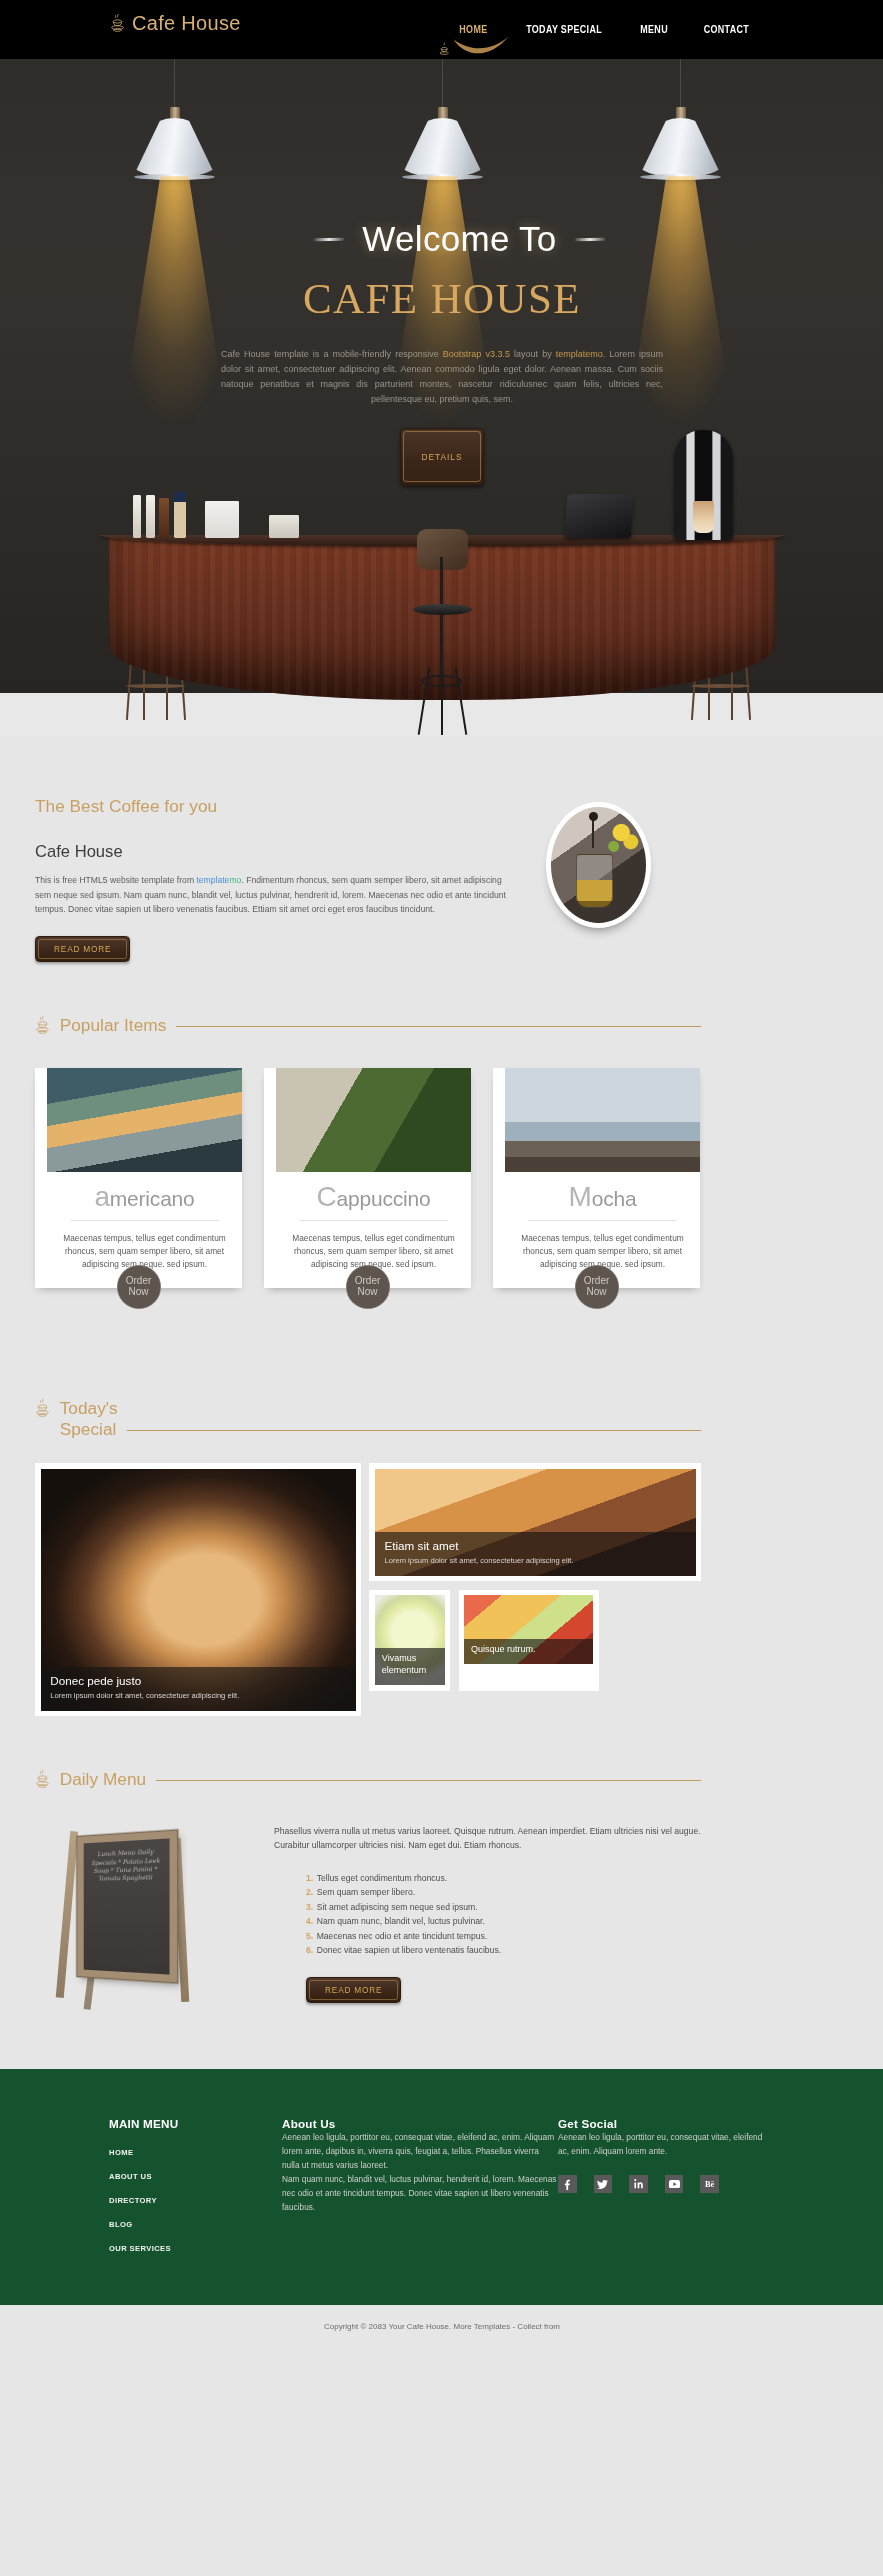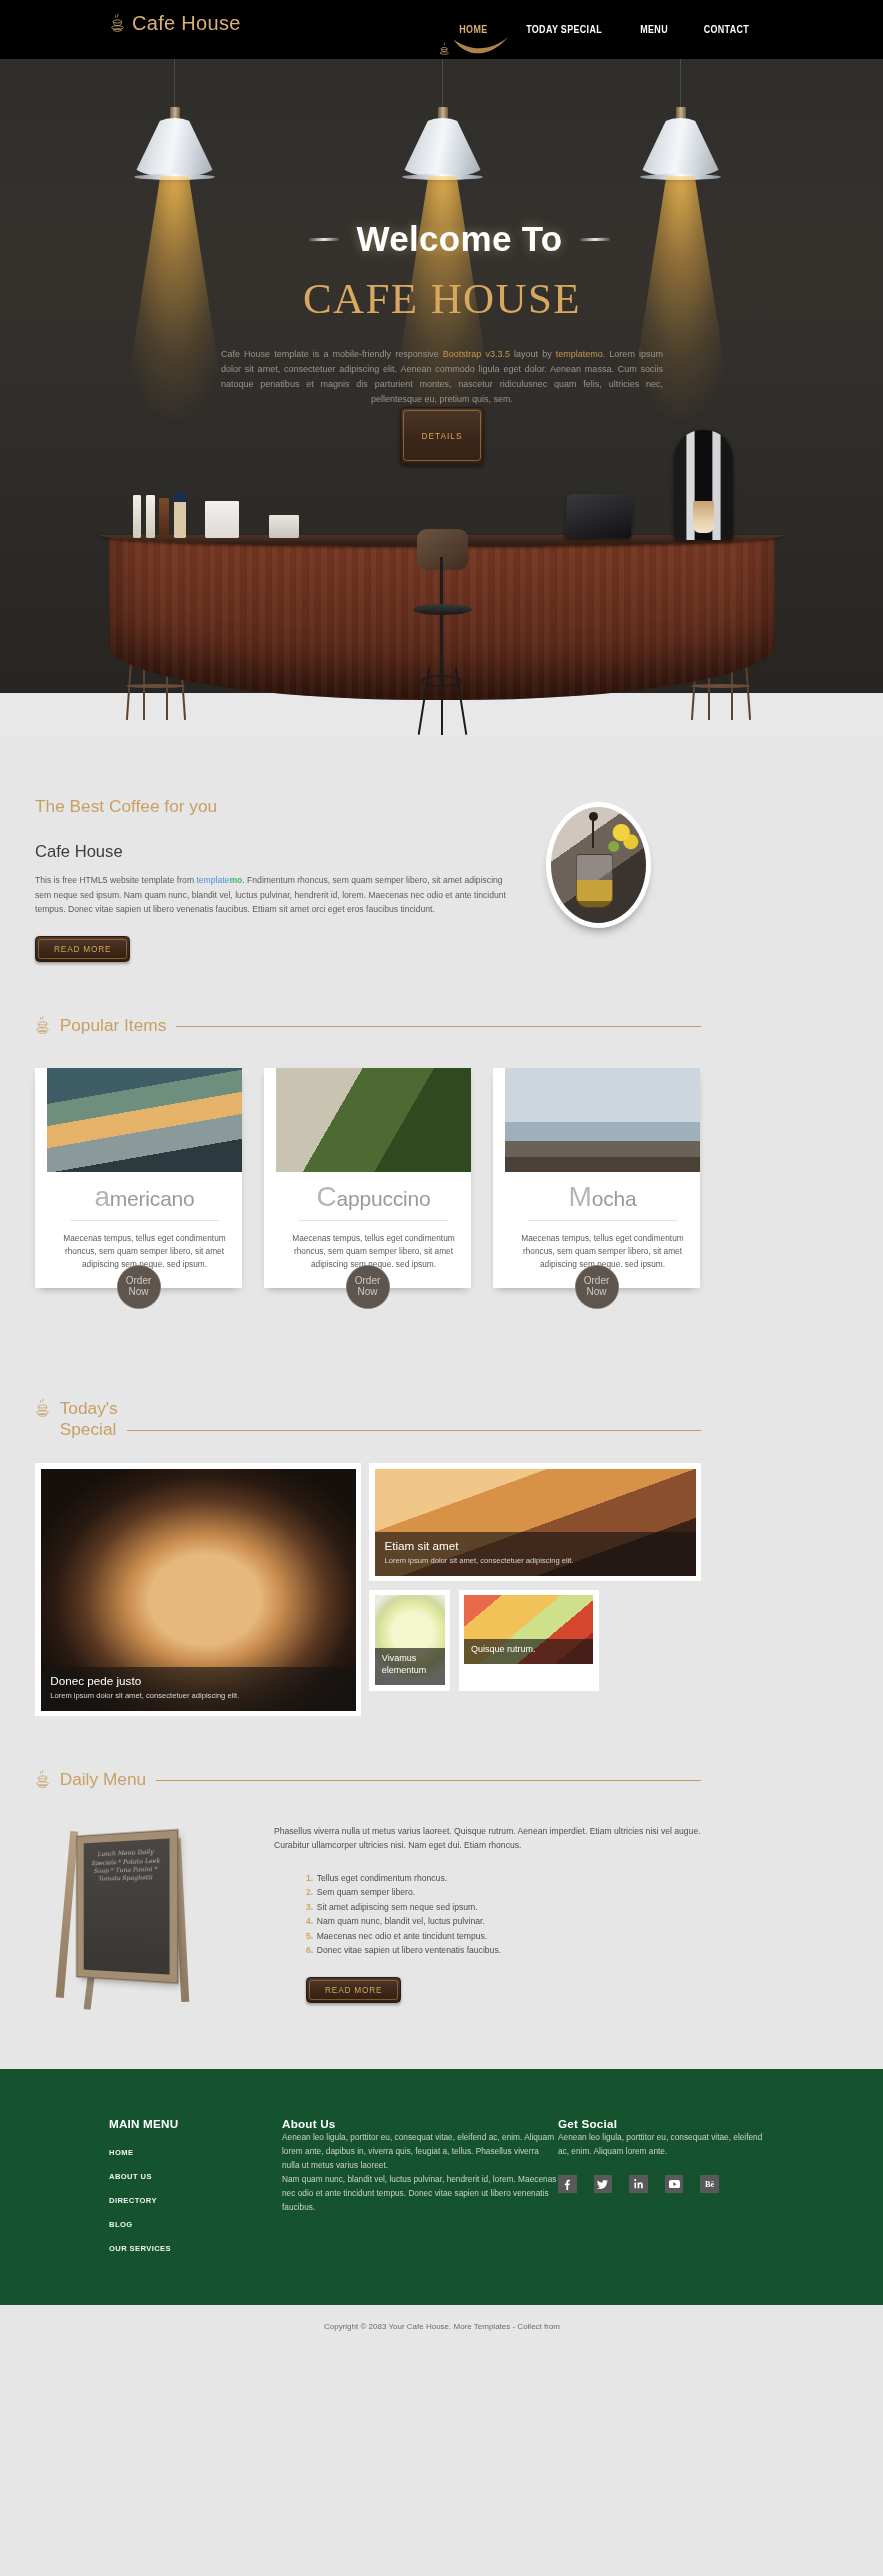--- a/index.html
+++ b/index.html
@@ -58,39 +58,39 @@
   .lamp .rim { position: absolute; left: 0.7px; top: 115px; width: 81px; height: 6.2px;
     background: linear-gradient(90deg,#8d949c,#fbfdff,#8d949c); border-radius: 50%; }
   .lamp .glow {
     position: absolute; left: -18px; top: 117px; width: 119px; height: 290px;
     background: radial-gradient(ellipse 70% 100% at 50% 0%, rgba(255,196,84,.85) 0%, rgba(255,186,70,.45) 30%, rgba(210,150,50,.16) 62%, rgba(0,0,0,0) 86%);
     clip-path: polygon(38% 0, 62% 0, 100% 100%, 0 100%);
     filter: blur(4.1px);
   }
   .herocontent { position: absolute; top: 0; left: 0; width: 884px; text-align: center; z-index: 6; }
   .welcome {
-    margin-top: 160px; color: #fff; font-size: 35px; font-weight: 700;
+    margin-top: 160px; color: #fff; font-size: 35px; font-weight: 400;
     font-family: "Liberation Sans", sans-serif; letter-spacing: 0.3px;
     text-shadow: 0 0 11px rgba(255,220,150,.35);
     display: flex; align-items: center; justify-content: center; gap: 18px; padding-left: 35px;
   }
   .dash { display: inline-block; width: 30px; height: 2.8px;
     background: linear-gradient(90deg,rgba(230,230,230,.15),#e8e8e8,rgba(230,230,230,.15));
     border-radius: 1.4px; transform: rotate(-1.5deg); }
   .cafehouse {
     margin-top: 15px; color: #d8a860; font-size: 43px; letter-spacing: 1.4px;
     font-family: "Liberation Serif", serif; font-weight: 400;
   }
   .herotext {
     width: 442px; margin: 23.5px auto 0; color: #9a9489; font-size: 9px;
     line-height: 15px; text-align: justify; text-align-last: center;
   }
   .herotext a { color: #c4984f; text-decoration: none; }
   .btn-wood {
-    display: inline-block; padding: 23px 21px;
+    display: inline-block; margin-top: 21px; padding: 23px 21px;
     background: linear-gradient(180deg,#4b3527,#3a2619 60%,#342115);
     border-radius: 4.8px; color: #d5a656; font-size: 8.3px; letter-spacing: 1px;
     border: 0.7px solid #2a1a10; position: relative;
     box-shadow: inset 0 0 0 0.7px rgba(0,0,0,.25), 0 1.4px 3.5px rgba(0,0,0,.45);
     text-decoration: none; cursor: pointer;
   }
   .btn-wood:after {
     content: ""; position: absolute; inset: 2.1px; border: 0.7px solid rgba(197,150,84,.55);
     border-radius: 3.5px; pointer-events: none;
   }
@@ -163,21 +163,21 @@
   .sec { width: 736px; background: #e6e6e6; }
   .container { width: 666px; margin: 0 auto; position: relative; }
 
   .about { padding: 59px 0 7px; }
   .about-inner { display: flex; align-items: flex-start; }
   .about-left { width: 483px; }
   .about-h1 { color: #c8a063; font-size: 17.3px; line-height: 23.5px; font-weight: 400; width: 207px; }
   .about-h2 { margin-top: 23.5px; color: #3d3d3d; font-size: 16.6px; font-weight: 400; }
   .about-p { margin-top: 11px; color: #5d5d5d; font-size: 8.6px; line-height: 14.5px; width: 477px; }
   .about-p a { color: #4a90d9; text-decoration: none; }
-  .about-p a em { font-style: normal; color: #3cb878; font-weight: bold; }
+  .about-p a em { font-style: normal; color: #3cb878; }
   .about-img {
     margin-left: 28px; margin-top: 7px; width: 105px; height: 126px;
     border-radius: 50%; background: #fff; padding: 4.8px;
     box-shadow: 0 7px 11px -5.5px rgba(0,0,0,.45);
   }
   .about-img .inner {
     width: 100%; height: 100%; border-radius: 50%; overflow: hidden;
     background:
       radial-gradient(circle at 74% 22%, #f2d23c 0 7%, rgba(242,210,60,0) 8%),
       radial-gradient(circle at 84% 30%, #e8c934 0 6%, rgba(232,201,52,0) 7%),

